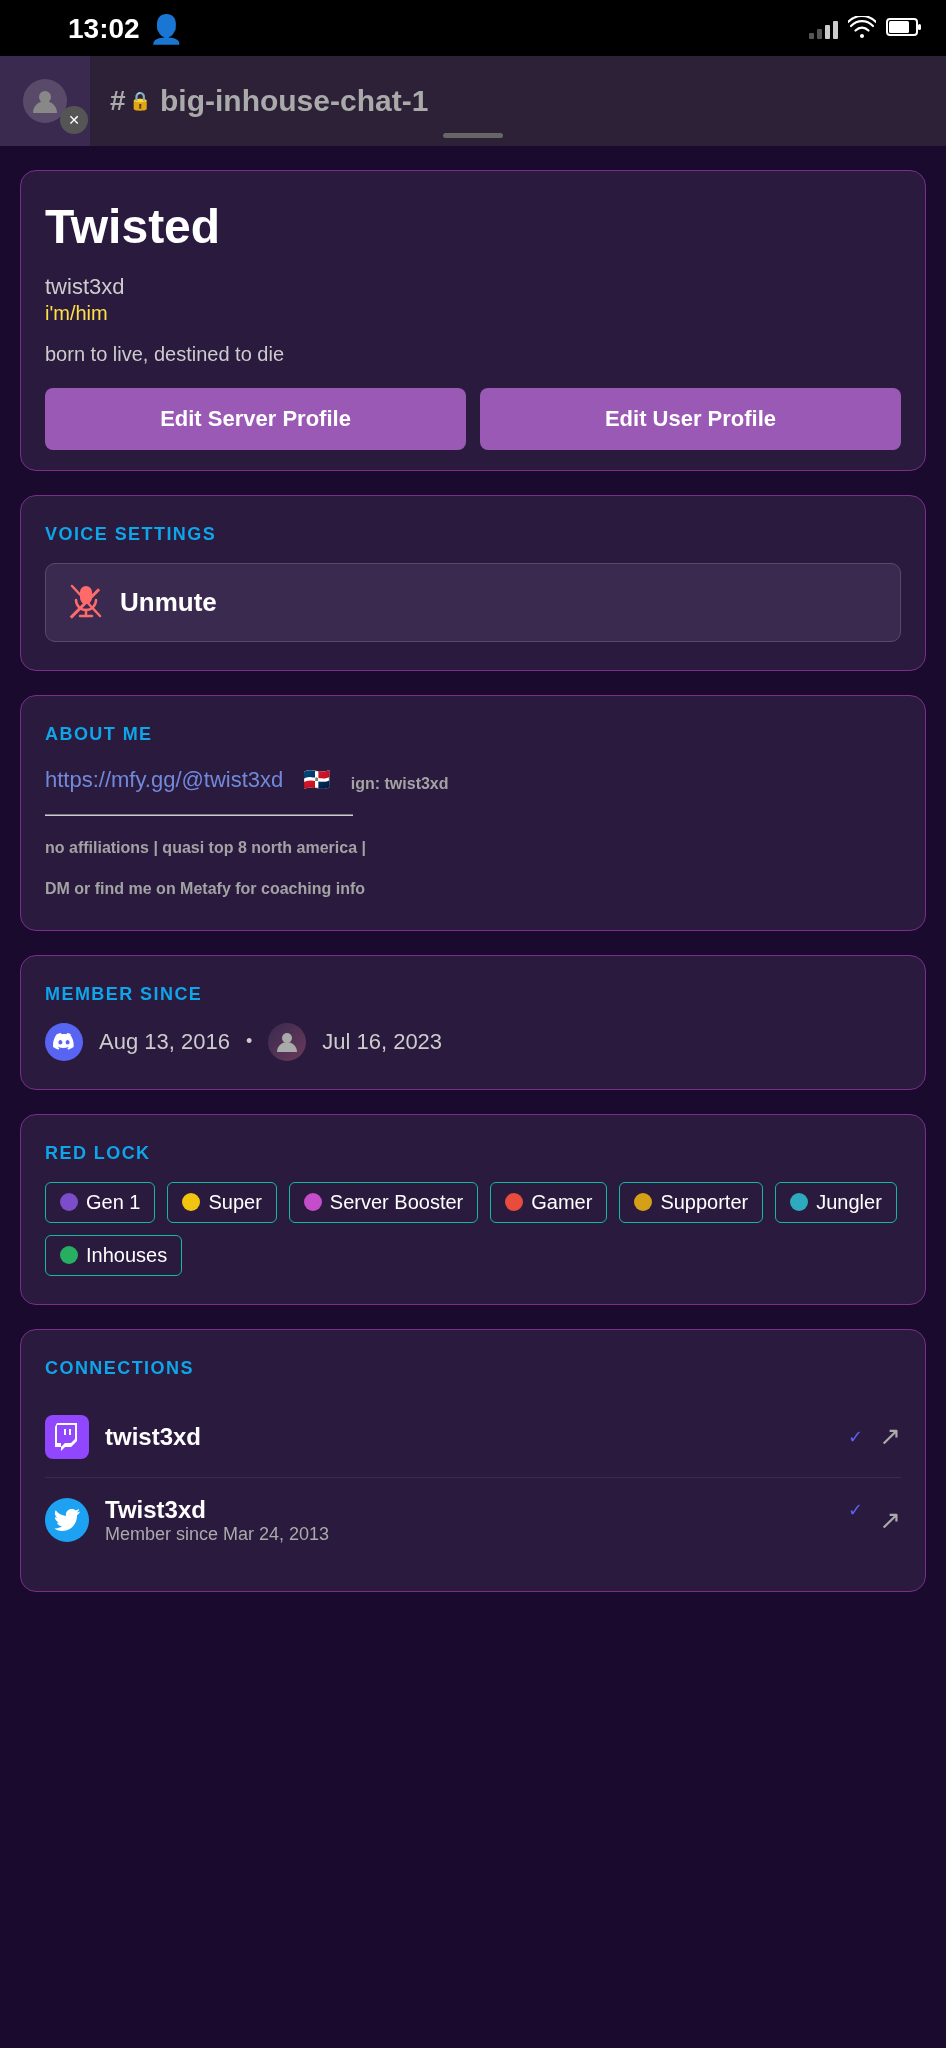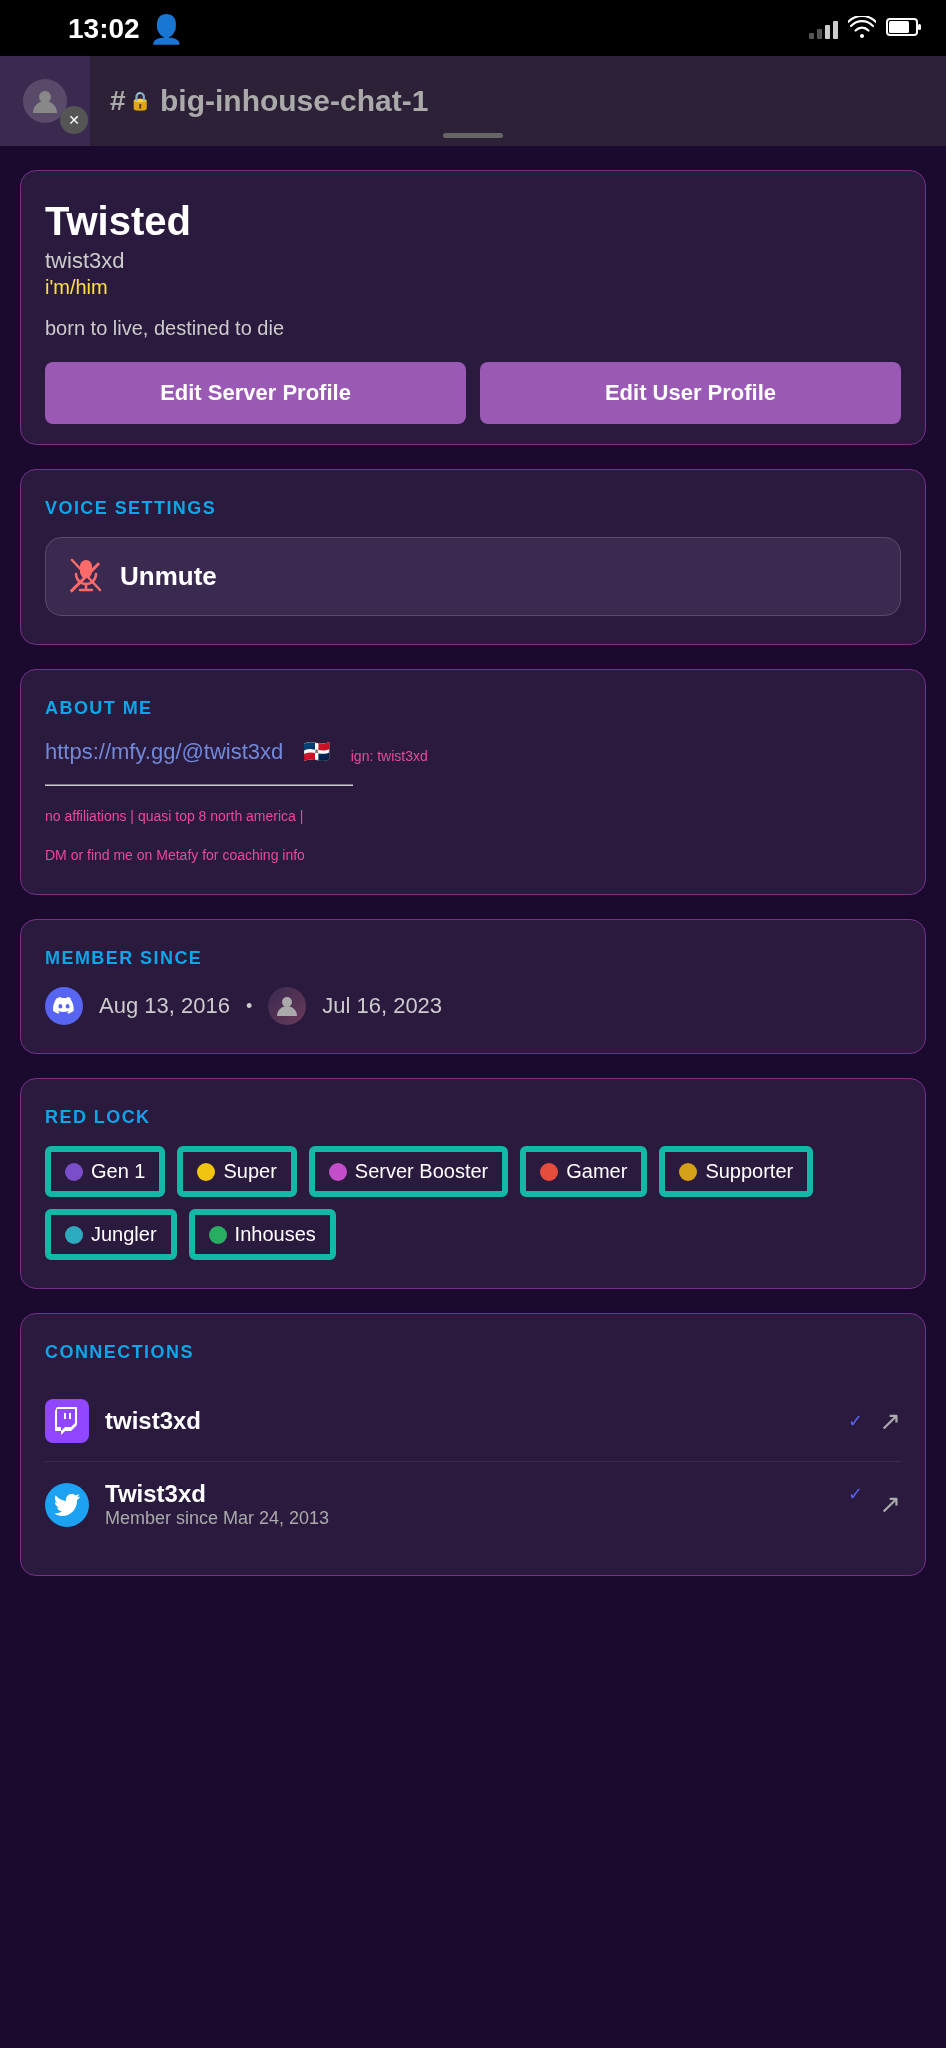--- a/index.html
+++ b/index.html
@@ -123,24 +123,24 @@
 
     
     .profile-card {
       background: #2a1a3e;
       border: 1.5px solid #7b2d8b;
       border-radius: 16px;
       margin: 24px 20px;
       padding: 28px 24px 20px 24px;
     }
     .profile-name {
-      font-size: 40px;
+      font-size: 48px;
       font-weight: 800;
       color: #ffffff;
-      margin-bottom: 4px;
+      margin-bottom: 20px;
     }
     .profile-username {
       font-size: 22px;
       color: #cccccc;
       margin-bottom: 2px;
     }
     .profile-pronouns {
       font-size: 20px;
       color: #fde047;
       margin-bottom: 18px;
@@ -182,21 +182,21 @@
       color: #0ea5e9;
       letter-spacing: 0.08em;
       text-transform: uppercase;
       margin-bottom: 18px;
     }
 
     
     .unmute-btn {
       background: #3a2a50;
       border: 1px solid #5a4a6a;
-      border-radius: 16px;
+      border-radius: 10px;
       padding: 20px 24px;
       display: flex;
       align-items: center;
       gap: 18px;
       cursor: pointer;
       width: 100%;
     }
     .mic-slash {
       position: relative;
       display: inline-block;
@@ -220,24 +220,25 @@
     
     .about-link {
       color: #7289da;
       font-size: 22px;
       text-decoration: none;
     }
     .about-flag {
       font-size: 22px;
     }
     .about-text {
-      font-size: 14px;
-      color: #ec4899;
+      font-size: 16px;
+      color: #a3a3a3;
       line-height: 1.6;
       margin-top: 8px;
+      font-weight: bold;
     }
     .about-line {
       color: #cccccc;
       font-size: 22px;
     }
 
     
     .member-since-row {
       display: flex;
       align-items: center;
@@ -289,21 +290,21 @@
     
     .roles-grid {
       display: flex;
       flex-wrap: wrap;
       gap: 12px;
     }
     .role-badge {
       display: flex;
       align-items: center;
       gap: 8px;
-      border: 6px solid #14b8a6;
+      border: 1px solid #14b8a6;
       border-radius: 6px;
       padding: 8px 14px;
       font-size: 20px;
       color: #ffffff;
       background: transparent;
     }
     .role-dot {
       width: 18px;
       height: 18px;
       border-radius: 50%;

